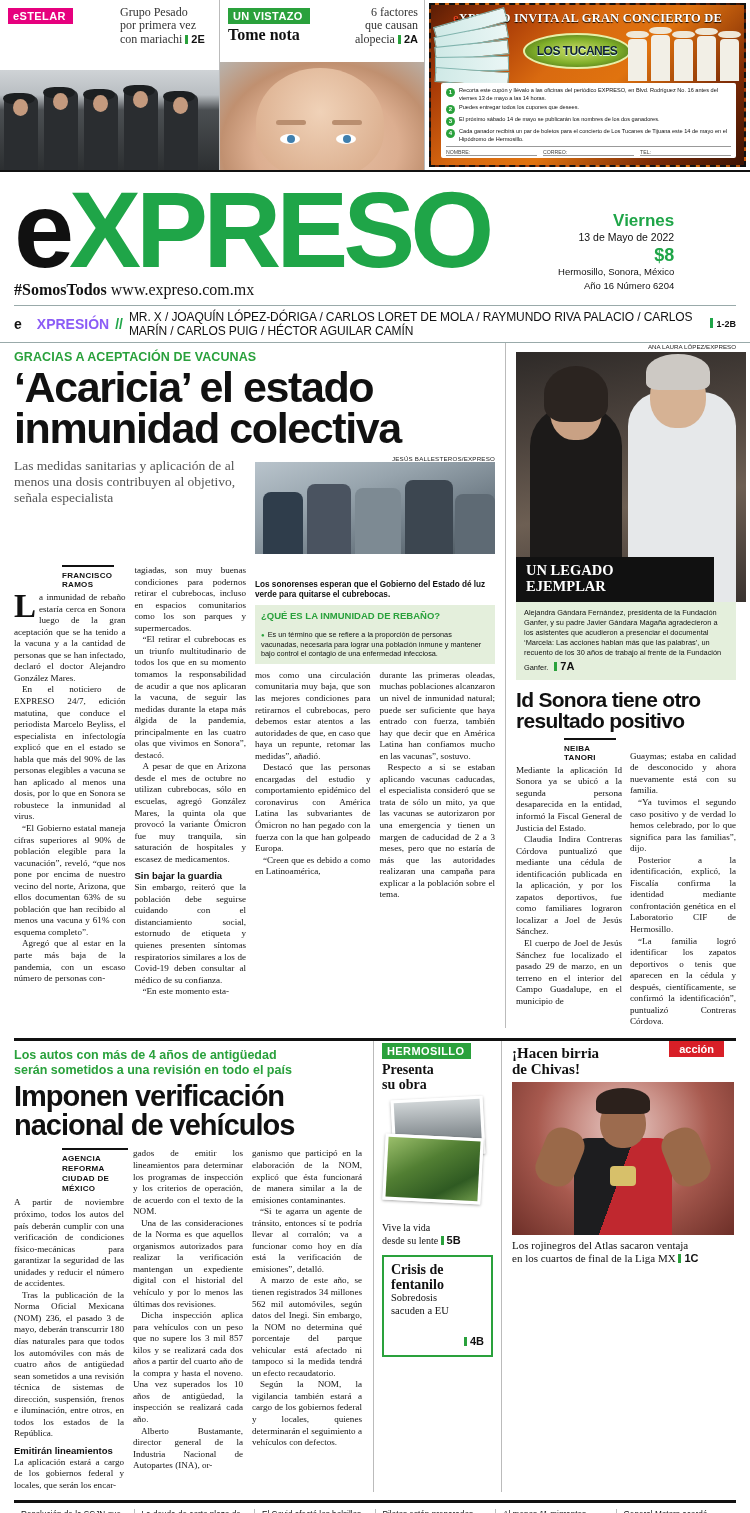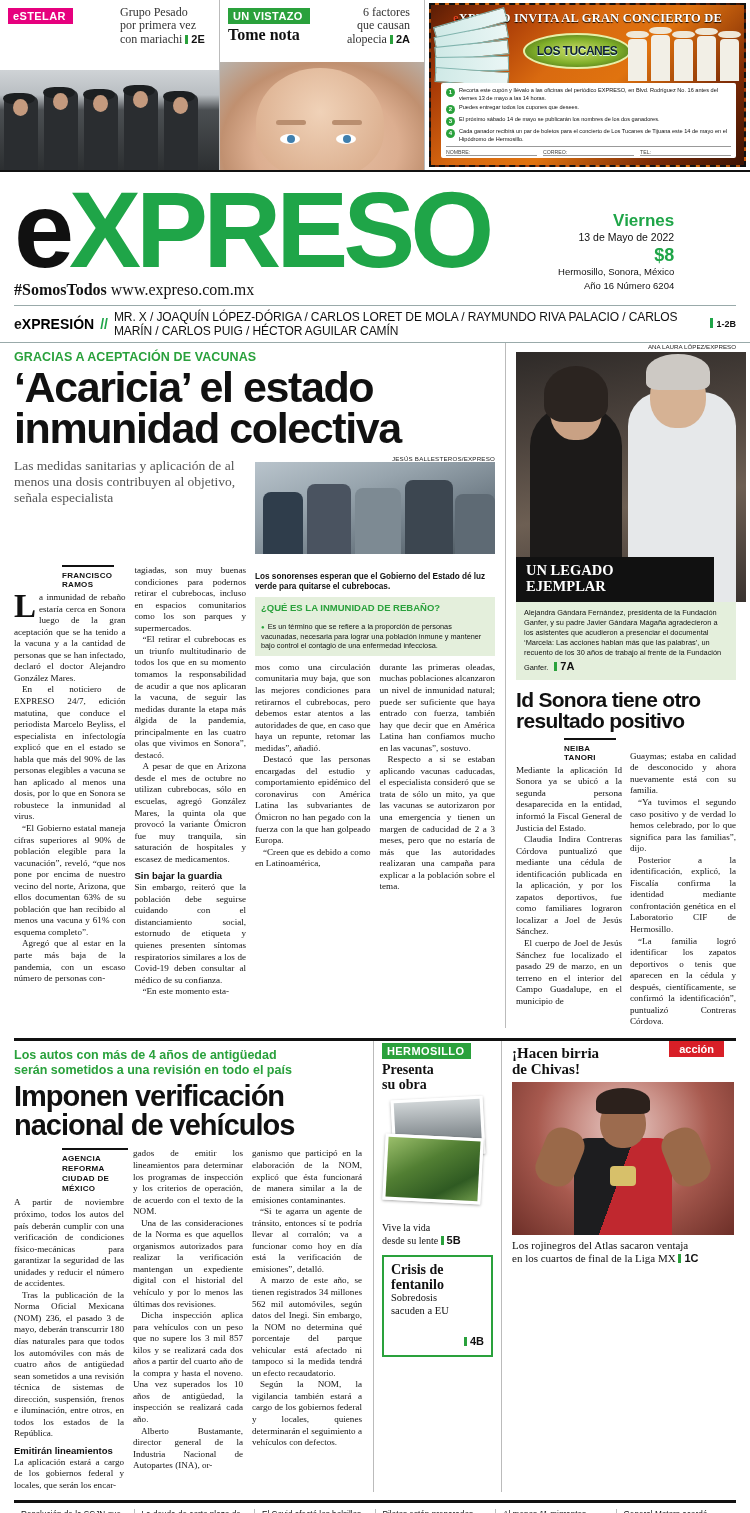--- a/index.html
+++ b/index.html
@@ -26,21 +26,21 @@
   .tag-pink { background:#e6007e; }
   .tag-green{ background:#2aa13c; }
   .teaser-head {
     font-family:"Liberation Serif", serif; font-weight:bold; font-size:16px;
     line-height:1.06; margin-top:3px; color:#111;
   }
   .teaser-sub {
     font-family:"Liberation Serif", serif; font-size:12px; line-height:1.12;
     color:#333; position:absolute; top:6px; left:120px; width:96px; text-align:left;
   }
-  .teaser-sub.right-al { text-align:right; left:auto; right:14px; width:110px; }
+  .teaser-sub.right-al { text-align:right; left:auto; right:6px; width:110px; }
   .pagref { font-family:"Liberation Sans",sans-serif; font-weight:bold; font-size:11px; color:#111; }
   .pagref::before { content:""; display:inline-block; width:3px; height:9px; background:#2aa13c; margin-right:3px; vertical-align:-1px;}
   .band-photo { position:absolute; left:0; bottom:0; width:220px; height:100px;
       background:linear-gradient(180deg,#cfd3d6 0%,#b9bec2 25%,#4b4f52 40%,#2c2f31 100%);}
   .band-photo .guy { position:absolute; bottom:0; width:34px; height:74px; background:#2a2d30; border-radius:6px 6px 0 0;}
   .band-photo .hat { position:absolute; width:32px; height:11px; background:#1c1f21; border-radius:50%/70%; }
   .band-photo .face{ position:absolute; width:15px; height:17px; background:#c49a7e; border-radius:50%; }
 
   .head-photo { position:absolute; left:0; bottom:0; width:205px; height:108px;
       background:radial-gradient(ellipse at 52% 78%, #e8c3a8 0%, #dcae90 48%, #c09070 70%, #b8b3ad 100%); }
@@ -91,21 +91,21 @@
   .masthead-right { text-align:right; font-family:"Liberation Sans",sans-serif; padding-bottom:6px; width:185px;}
   .md-day { color:#1fa548; font-weight:bold; font-size:17px; line-height:1; }
   .md-date{ font-size:10.5px; margin-top:2px; }
   .md-price{ color:#1fa548; font-weight:bold; font-size:18px; line-height:1; margin-top:3px;}
   .md-city{ font-size:9.5px; margin-top:2px; line-height:1.3;}
 
   .hr-thin { border-top:1px solid #9aa; margin:6px 14px 0 14px; }
   .expresion-bar { display:flex; align-items:center; gap:6px; padding:4px 14px 4px 14px;
      border-bottom:1px solid #9aa; }
   .expresion-bar .brand { font-family:"Liberation Sans",sans-serif; font-weight:bold; font-size:14px;}
-  .expresion-bar .brand .e{ color:#111;} .expresion-bar .brand .g{ color:#000000;}
+  .expresion-bar .brand .e{ color:#111;} .expresion-bar .brand .g{ color:#8b5cf6;padding-left:15px;}
   .expresion-bar .slashes { color:#1fa548; font-family:"Liberation Sans",sans-serif; font-weight:bold; font-size:14px;}
   .expresion-bar .names { flex:1; font-family:"Liberation Sans",sans-serif; font-size:12px; letter-spacing:-.1px; }
   .expresion-bar .ref { font-family:"Liberation Sans",sans-serif; font-weight:bold; font-size:9px; }
   .expresion-bar .ref::before{ content:""; display:inline-block; width:3px;height:10px;background:#1fa548;margin-right:3px;vertical-align:-1px;}
 
   
   .main { display:flex; padding:0 14px; }
   .col-left { width:492px; padding-right:10px; border-right:1px solid #bbb; }
   .col-right{ width:230px; padding-left:10px; }
 
@@ -127,21 +127,21 @@
   .dropcap::first-letter { float:left; font-size:33px; line-height:.8; font-weight:bold; padding:1px 3px 0 0; }
   .subhead { font-family:"Liberation Sans",sans-serif; font-weight:bold; font-size:9.5px;
      margin:5px 0 1px 0; }
 
   .photo-mid { width:240px; height:92px; margin-bottom:3px;
      background:linear-gradient(160deg,#b9c4cc 0%, #97a4ad 35%, #6d7a84 70%, #4a555d 100%); position:relative; overflow:hidden;}
   .photo-mid .pp { position:absolute; bottom:0; border-radius:8px 8px 0 0; }
   .credit { font-family:"Liberation Sans",sans-serif; font-size:6.2px; letter-spacing:.2px;
      color:#222; text-align:right; }
   .cap { font-family:"Liberation Sans",sans-serif; font-weight:bold; font-size:8.2px;
-     line-height:1.2; margin-top:7px; }
+     line-height:1.2; margin-top:15px; }
   .infobox { background:#e4efdc; padding:5px 6px; margin-top:5px; }
   .infobox h4 { color:#2aa13c; font-family:"Liberation Sans",sans-serif; font-weight:bold;
      font-size:9.5px; margin-bottom:9px;}
   .infobox p { font-family:"Liberation Sans",sans-serif; font-size:7.3px; line-height:1.32; }
   .infobox p::before { content:"●"; color:#2aa13c; font-size:6px; margin-right:3px; }
 
   
   .photo-portrait { width:230px; height:250px; position:relative; overflow:hidden;
     background:linear-gradient(170deg,#2e2a28 0%, #4b423c 30%, #6d5f53 60%, #3a3330 100%); }
   .pp-credit { font-family:"Liberation Sans",sans-serif; font-size:6.2px; text-align:right; color:#222; margin-bottom:2px;}

